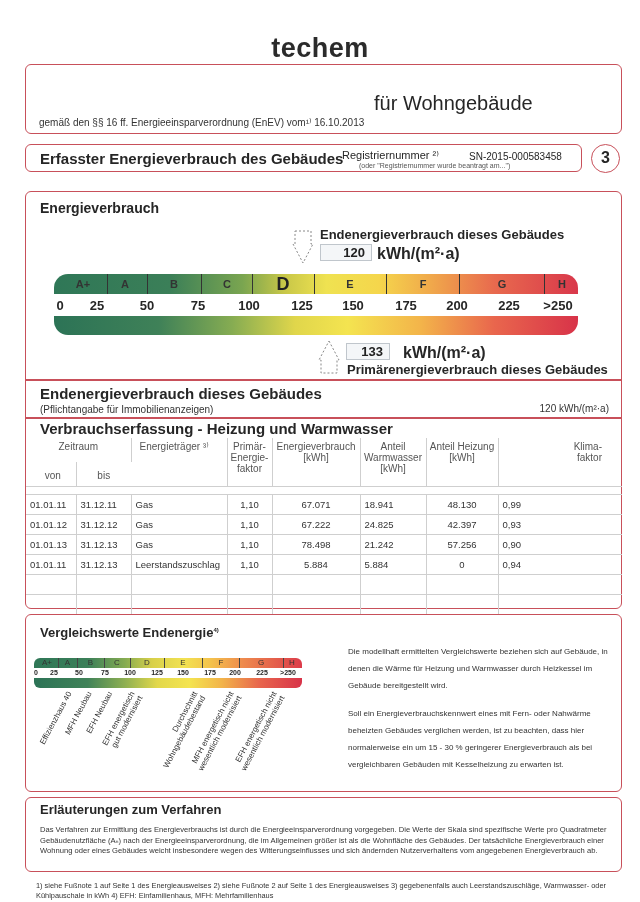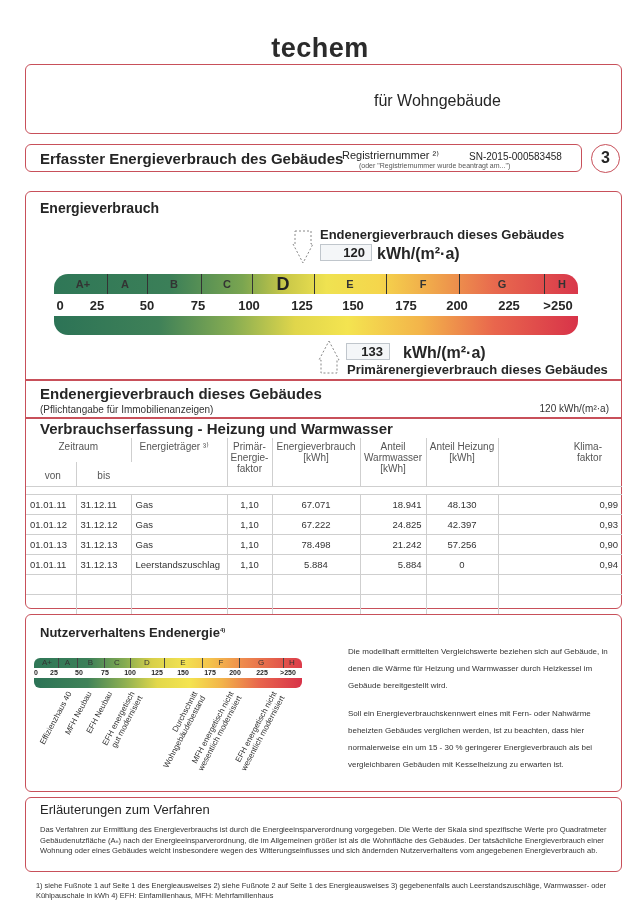--- a/index.html
+++ b/index.html
@@ -10,21 +10,21 @@
   .redbox { border: 1.5px solid #c8505a; border-radius: 6px; background: #fff; }
 
   
   .logo { left: 0; width: 640px; top: 14px; text-align: center; margin-top: 19px; }
   .logo-text { font-size: 27px; font-weight: bold; color: #2b2b2b; letter-spacing: 0.5px; }
   .logo-bar { margin: -2px auto 0; width: 72px; height: 12px; position: relative; }
 
   
   .title-box { left: 25px; top: 64px; width: 597px; height: 70px; }
   .title-main { position: absolute; left: 16px; top: 6px; font-size: 42px; font-weight: bold; color: #262626; letter-spacing: 0.3px; }
-  .title-sub { position: absolute; left: 348px; top: 27px; font-size: 16px; color: #262626; }
+  .title-sub { position: absolute; left: 348px; top: 27px; font-size: 20px; color: #262626; }
   .title-law { position: absolute; left: 13px; top: 52px; font-size: 10px; color: #333; }
 
   
   .sec-box { left: 25px; top: 144px; width: 557px; height: 28px; }
   .sec-title { position: absolute; left: 14px; top: 5px; font-size: 15px; font-weight: bold; color: #262626; }
   .reg-label { position: absolute; left: 316px; top: 4px; font-size: 11px; color: #262626; }
   .reg-num { position: absolute; left: 443px; top: 6px; font-size: 10px; color: #262626; }
   .reg-note { position: absolute; left: 333px; top: 17px; font-size: 7px; color: #555; }
   .circle { left: 591px; top: 144px; width: 29px; height: 29px; border: 1.5px solid #c8505a; border-radius: 50%; text-align: center; line-height: 26px; font-size: 16px; font-weight: bold; color: #262626; }
 
@@ -50,56 +50,57 @@
   .ee-title { position: absolute; left: 14px; top: 193px; font-size: 15px; font-weight: bold; color: #262626; }
   .ee-sub { position: absolute; left: 14px; top: 212px; font-size: 10px; color: #333; }
   .ee-val { position: absolute; right: 12px; top: 211px; font-size: 10px; color: #333; }
   .vc-title { position: absolute; left: 14px; top: 228px; font-size: 15px; font-weight: bold; color: #262626; }
 
   table.data { position: absolute; left: 0; top: 246px; width: 596px; border-collapse: collapse; font-size: 9.5px; color: #333; }
   table.data td, table.data th { border-right: 1px solid #cfcfcf; border-bottom: 1px solid #cfcfcf; }
   table.data td:last-child, table.data th:last-child { border-right: none; }
   table.data th { font-weight: normal; font-size: 10px; color: #555; vertical-align: top; text-align: center; padding-top: 3px; }
   table.data td { height: 20px; padding: 0 4px; }
-  .num { text-align: right; }
+  .num { }
   .ctr { text-align: center; }
 
   
   .vg-box { left: 25px; top: 614px; width: 597px; height: 178px; }
   .vg-title { position: absolute; left: 14px; top: 10px; font-size: 13px; font-weight: bold; color: #262626; }
   .mini-top { position: absolute; left: 8px; top: 43px; width: 268px; height: 10px; border-top-left-radius: 6px; border-top-right-radius: 6px;
     background: linear-gradient(to right, #2f7757 0%, #3b7f58 20%, #86ac52 34%, #d8d04a 44%, #f2e252 56%, #f4c24c 66%, #ee8a4d 78%, #dc3b4a 100%); }
   .mini-bot { position: absolute; left: 8px; top: 63px; width: 268px; height: 10px; border-bottom-left-radius: 6px; border-bottom-right-radius: 6px;
     background: linear-gradient(to right, #2c7356 0%, #408258 20%, #8fb052 34%, #e2d84b 46%, #f4e450 58%, #f2b44a 70%, #e8664d 84%, #d83349 100%); }
   .mcls { position: absolute; top: 0; height: 10px; font-size: 8px; color: #333; text-align: center; line-height: 10px; }
   .msep { position: absolute; top: 0; width: 1px; height: 10px; background: #444; }
   .mtick { position: absolute; top: 54px; font-size: 7px; font-weight: bold; color: #262626; transform: translateX(-50%); }
   .rot { position: absolute; font-size: 8px; color: #333; transform-origin: right top; transform: rotate(-62deg); white-space: nowrap; text-align: right; line-height: 9px; }
   .vg-text { position: absolute; left: 322px; top: 28px; width: 270px; font-size: 8px; color: #333; line-height: 17px; }
   .vg-text p { margin-bottom: 11px; }
 
   
   .er-box { left: 25px; top: 797px; width: 597px; height: 75px; }
-  .er-title { position: absolute; left: 14px; top: 4px; font-size: 13px; font-weight: normal; color: #262626; }
+  .er-title { position: absolute; left: 14px; top: 4px; font-size: 13px; font-weight: bold; color: #262626; }
   .er-text { position: absolute; left: 14px; top: 27px; width: 575px; font-size: 7.6px; color: #333; line-height: 10.5px; }
 
   .foot { left: 36px; top: 881px; width: 590px; font-size: 7.4px; color: #333; line-height: 10px; }
 </style>
 </head>
 <body>
 
 <div class="abs logo">
   <div class="logo-text">techem</div>
   <svg class="logo-bar" width="72" height="12" viewBox="0 0 72 12">
     <path d="M2 2 Q20 6 33 6 L36 11 L39 6 Q52 6 70 2 L70 5 Q52 9 40 9 L36 12 L32 9 Q20 9 2 5 Z" fill="#e2383f"></path>
   </svg>
 </div>
 
 <div class="abs redbox title-box">
   <div class="title-sub">für Wohngebäude</div>
+  <div class="title-law">gemäß den §§ 16 ff. Energieeinsparverordnung (EnEV) vom¹⁾ 16.10.2013</div>
 </div>
 
 <div class="abs redbox sec-box">
   <div class="sec-title">Erfasster Energieverbrauch des Gebäudes</div>
   <div class="reg-label">Registriernummer ²⁾</div>
   <div class="reg-num">SN-2015-000583458</div>
   <div class="reg-note">(oder "Registriernummer wurde beantragt am...")</div>
 </div>
 <div class="abs circle">3</div>
 
@@ -255,21 +256,21 @@
           <td style="border-bottom:none"></td>
           <td style="border-bottom:none"></td>
           <td style="border-bottom:none"></td>
           <td style="border-bottom:none"></td>
         </tr>
   </tbody>
     </table>
 </div>
 
 <div class="abs redbox vg-box">
-  <div class="vg-title"><span>Nutzerverhaltens Endenergie</span><sup style="font-size:6px">4)</sup></div>
+  <div class="vg-title"><span>Vergleichswerte Endenergie</span><sup style="font-size:6px">4)</sup></div>
 
   <div class="mini-top">
     <div class="mcls" style="left:4px;width:18px">A+</div>
     <div class="msep" style="left:24px"></div>
     <div class="mcls" style="left:25px;width:17px">A</div>
     <div class="msep" style="left:43px"></div>
     <div class="mcls" style="left:44px;width:25px">B</div>
     <div class="msep" style="left:70px"></div>
     <div class="mcls" style="left:71px;width:24px">C</div>
     <div class="msep" style="left:96px"></div>

